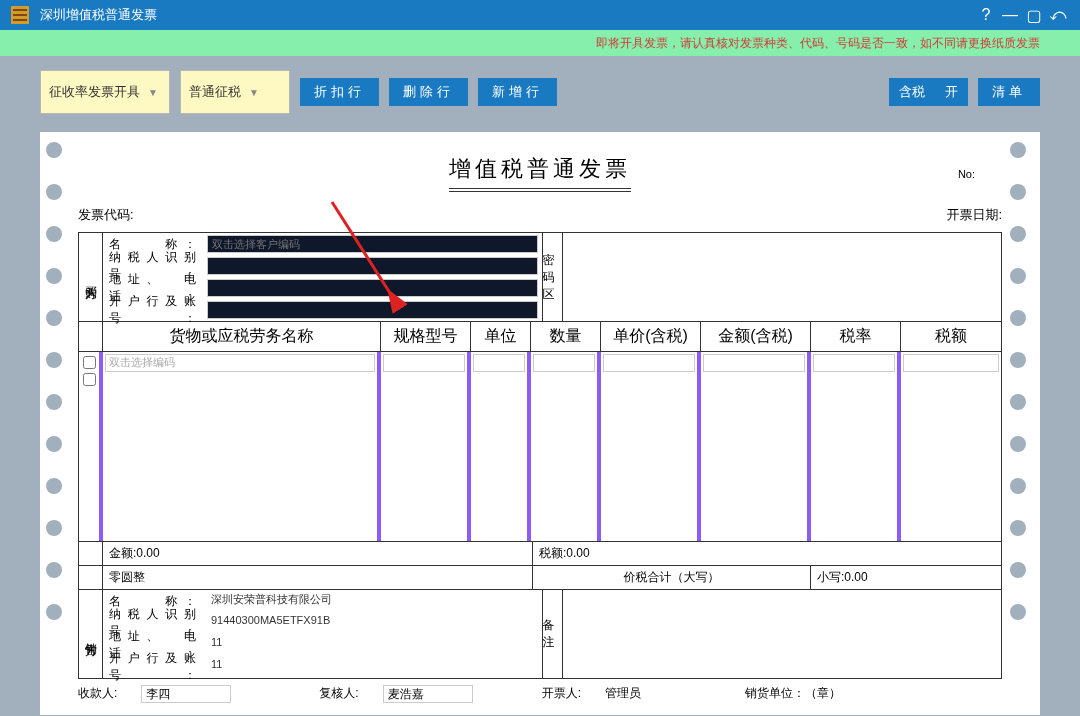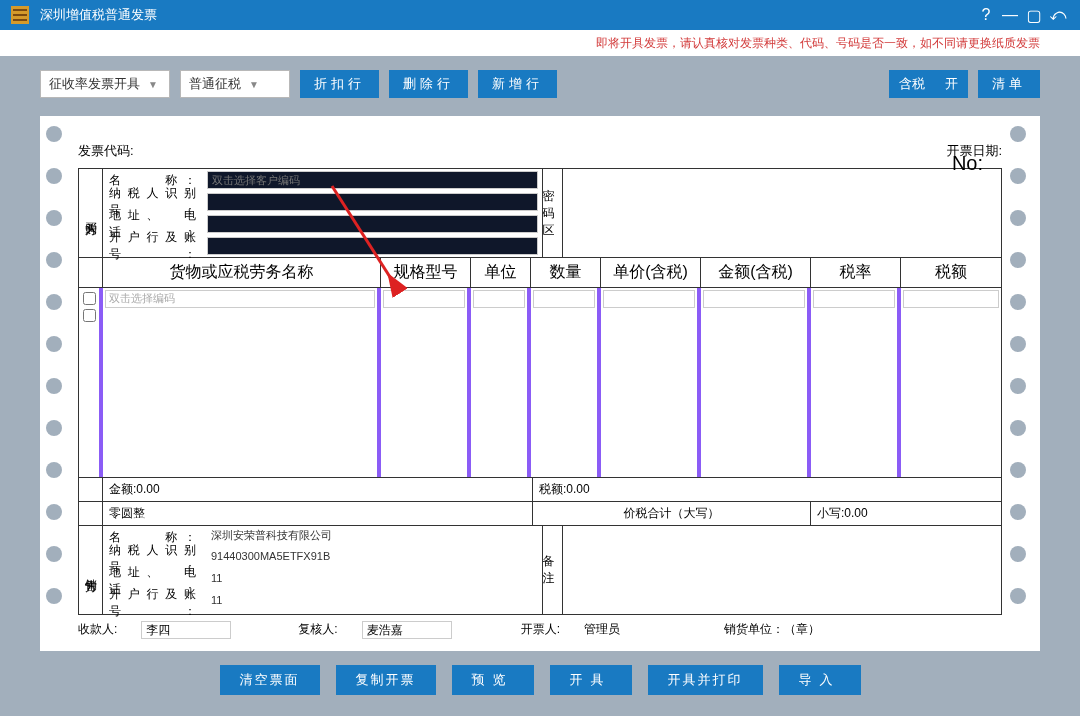--- a/index.html
+++ b/index.html
@@ -3,41 +3,41 @@
 <meta charset="utf-8">
 <style>
 * { box-sizing: border-box; margin: 0; padding: 0; font-family: "Microsoft YaHei", sans-serif; }
 body { background: #a2afbc; width: 1080px; height: 716px; overflow: hidden; }
 
 .titlebar { background: #197ac2; height: 30px; display: flex; align-items: center; padding: 0 10px; color: #fff; font-size: 13px; }
 .titlebar .logo { width: 20px; height: 20px; margin-right: 10px; display:flex; align-items:center; justify-content:center; }
 .titlebar .title { flex: 1; }
 .titlebar .ctl { width: 24px; text-align: center; cursor: pointer; font-size: 16px; }
 
-.warnrow { background: #ffffff; height: 26px; display:flex; align-items:center; justify-content:flex-end; padding: 0 40px; color:#d23a3a; font-size:12px; }
+.warnrow { background: #86efac; height: 26px; display:flex; align-items:center; justify-content:flex-end; padding: 0 40px; color:#d23a3a; font-size:12px; }
 
 .mainarea { padding: 14px 40px 0 40px; }
 
 .toolbar { display:flex; align-items:center; gap:10px; margin-bottom:18px; }
-.combo { background:#ffffff; border:1px solid #b8b8b8; height:28px; display:flex; align-items:center; padding:0 8px; font-size:13px; color:#333; cursor:pointer; position:relative; }
+.combo { background:#fef9c3; border:1px solid #b8b8b8; height:44px; display:flex; align-items:center; padding:0 8px; font-size:13px; color:#333; cursor:pointer; position:relative; }
 .combo .tri { margin-left:8px; font-size:10px; color:#888; }
 .btn { background:#197ac2; color:#fff; border:none; height:28px; padding:0 14px; font-size:13px; cursor:pointer; letter-spacing:4px; }
 .btn.small { padding:0 10px; }
 .spacer { flex:1; }
 
 .paper { background:#fff; position:relative; padding: 22px 38px 10px 38px; }
 
 .holes { position:absolute; top:10px; width:24px; display:flex; flex-direction:column; gap:26px; }
 .holes.left { left:6px; }
 .holes.right { right:6px; }
 .hole { width:16px; height:16px; border-radius:50%; background:#a2afbc; }
 
 .ftitle { text-align:center; margin-bottom:10px; }
 .ftitle span { font-size:22px; letter-spacing:4px; border-bottom:4px double #333; padding-bottom:4px; display:inline-block; }
-.noslot { position:absolute; right:57px; top:36px; font-size:20px; }
+.noslot { position:absolute; right:65px; top:36px; font-size:11px; }
 
 .meta { display:flex; justify-content:space-between; font-size:13px; padding: 4px 0 8px 0; }
 
 .tbl { border:1px solid #333; font-size:12px; }
 .row { display:flex; border-bottom:1px solid #333; }
 .row:last-child { border-bottom:none; }
 .vcell { border-right:1px solid #333; display:flex; align-items:center; justify-content:center; writing-mode: vertical-rl; padding:4px 6px; width:24px; }
 .fieldcol { flex:1; }
 .fline { display:flex; align-items:center; height:22px; }
 .flabel { width:100px; text-align:justify; text-align-last:justify; padding:0 6px; letter-spacing:1px; }
@@ -151,20 +151,21 @@
 
     <svg class="arrow" width="90" height="120">
       <defs>
           <marker id="ah" markerWidth="10" markerHeight="10" refX="2" refY="3" orient="auto">
             <path d="M0,0 L0,6 L8,3 z" fill="#d22"></path>
           </marker>
         </defs>
       <line x1="75" y1="110" x2="10" y2="8" stroke="#d22" stroke-width="3" marker-start="url(#ah)"></line>
     </svg>
 
+    <div class="ftitle"><span>增值税普通发票</span></div>
     <div class="noslot">No:</div>
 
     <div class="meta">
       <span>发票代码:</span>
       <span>开票日期:</span>
     </div>
 
     <div class="tbl">
 
       <div class="row">
@@ -268,21 +269,21 @@
             </div>
         </div>
         <div class="extrav">备注</div>
         <div class="extrablock" style="border-left:1px solid #333"></div>
       </div>
     </div>
 
     <div class="signrow">
       <span>收款人:</span>
       <input class="sinput" value="李四" style="">
-      <span style="margin-left:43px">复核人:</span>
+      <span style="margin-left:64px">复核人:</span>
       <input class="sinput" value="麦浩嘉" style="">
       <span style="margin-left:45px">开票人:</span>
       <span>管理员</span>
       <span style="margin-left:80px">销货单位：（章）</span>
     </div>
 
   </div>
 
   <div class="bottombar">
     <button class="btn" style="letter-spacing:2px">清空票面</button>

